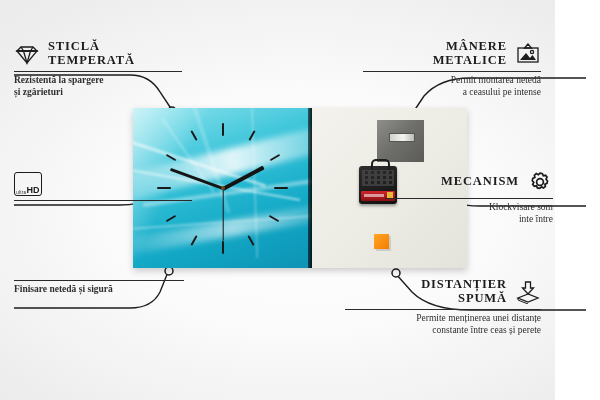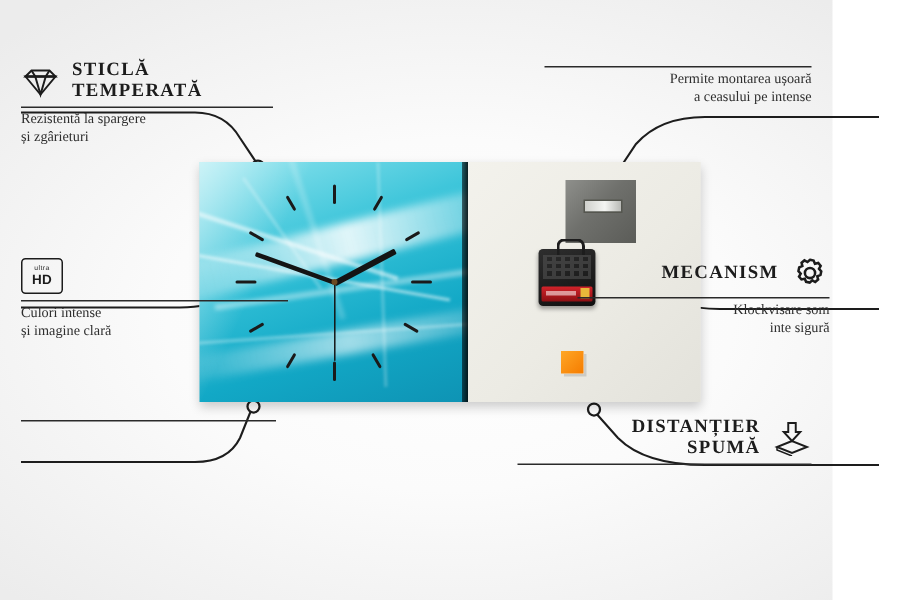--- a/index.html
+++ b/index.html
@@ -103,30 +103,30 @@
     font-size:12.5px;letter-spacing:.9px;color:#1c1c1c;
     line-height:13.5px;text-transform:uppercase;font-weight:700;
   }
   .feature .rule{height:1px;background:#2a2a2a;margin-top:4px;}
   .feature .sub{
     font-size:9.5px;color:#2e2e2e;line-height:11.5px;margin-top:3px;
     font-family:"Liberation Serif",serif;
   }
   .left  .head{justify-content:flex-start;}
   .left  .ttl{text-align:left;}
-  .left  .sub{text-align:left;}
+  .left  .sub{text-align:left;font-weight:bold;}
   .right .head{justify-content:flex-end;}
   .right .ttl{text-align:right;}
   .right .sub{text-align:right;}
 
   .ico{width:26px;height:24px;flex:0 0 26px;display:block;}
   .ico svg{display:block;}
   .hdbox{
     width:26px;height:22px;border:1.3px solid #1c1c1c;border-radius:3px;
-    display:flex;flex-direction:column;align-items:center;justify-content:center;
+    display:flex;flex-direction:row;align-items:flex-end;justify-content:center;
     font-family:"Liberation Sans",sans-serif;line-height:1;
   }
   .hdbox .u{font-size:4.5px;letter-spacing:.3px;color:#1c1c1c;}
   .hdbox .h{font-size:9px;font-weight:700;color:#1c1c1c;letter-spacing:.2px;}
 
   
   #f-glass   {left:14px;  top:40px;  width:168px;}
   #f-print   {left:14px;  top:172px; width:178px;}
   #f-edges   {left:14px;  top:276px; width:170px;}
   #f-hooks   {right:14px; top:40px;  width:178px;}
@@ -238,67 +238,84 @@
   <div class="feature left" id="f-print">
     <div class="head">
       <span class="ico">
         <span class="hdbox">
           <span class="u">ultra</span>
           <span class="h">HD</span>
         </span>
       </span>
     </div>
     <div class="rule"></div>
-    <div class="sub">
-      <span>Culori intense</span><br>
-      <span>și imagine clară</span>
-    </div>
   </div>
 
   <div class="feature left" id="f-edges">
     <div class="rule"></div>
+    <div class="sub">
+      <span>Finisare netedă și sigură</span>
+    </div>
   </div>
 
   <div class="feature right" id="f-hooks">
-    <div class="rule"></div>
-    <div class="sub">
-      <span>Permite montarea ușoară</span><br>
+    <div class="head">
+      <span class="ttl">
+        <span>MÂNERE</span><br>
+        <span>METALICE</span>
+      </span>
+      <span class="ico">
+        <svg viewBox="0 0 26 24" width="26" height="24" fill="none" stroke="#1c1c1c" stroke-width="1.3">
+          <path d="M13 2 L9.5 6 H16.5 Z"></path>
+          <rect x="3" y="6" width="20" height="14"></rect>
+          <path d="M5 18 L11 11 L15 16 L17.5 13 L21 18 Z" fill="#1c1c1c" stroke="none"></path>
+          <circle cx="17" cy="10" r="1.6"></circle>
+        </svg>
+      </span>
+    </div>
+    <div class="rule"></div>
+    <div class="sub">
+      <span>Permit montarea netedă</span><br>
       <span>a ceasului pe intense</span>
     </div>
   </div>
 
   <div class="feature right" id="f-mech">
     <div class="head">
       <span class="ttl">
         <span>MECANISM</span><br>
       </span>
       <span class="ico">
         <svg viewBox="0 0 26 24" width="26" height="24" fill="none" stroke="#1c1c1c" stroke-width="1.7">
           <path d="M13 3.2 l2.4 .5 .9 2.1 2.2 -.5 1.6 1.9 -1.1 2 1.5 1.7 -.5 2.4 -2.1 .9 .5 2.2 -1.9 1.6 -2 -1.1 -1.7 1.5 -2.4 -.5 -.9 -2.1 -2.2 .5 -1.6 -1.9 1.1 -2 -1.5 -1.7 .5 -2.4 2.1 -.9 -.5 -2.2 1.9 -1.6 2 1.1 z"></path>
           <circle cx="13" cy="12" r="3.4"></circle>
         </svg>
       </span>
     </div>
     <div class="rule"></div>
     <div class="sub">
       <span>Klockvisare som</span><br>
-      <span>inte sigură</span>
+      <span>inte între</span>
     </div>
   </div>
 
   <div class="feature right" id="f-spacer">
     <div class="head">
       <span class="ttl">
         <span>DISTANȚIER</span><br>
         <span>SPUMĂ</span>
       </span>
       <span class="ico">
         <svg viewBox="0 0 26 24" width="26" height="24" fill="none" stroke="#1c1c1c" stroke-width="1.3">
           <path d="M10.5 2 h5 v6 h3 L13 14 L7.5 8 h3 z"></path>
           <path d="M13 14 L3 18 L13 22 L23 18 Z"></path>
           <path d="M3 18 v2 L13 24" stroke-width="1"></path>
         </svg>
       </span>
     </div>
     <div class="rule"></div>
+    <div class="sub">
+      <span>Permite menținerea unei distanțe</span><br>
+      <span>constante între ceas și perete</span>
+    </div>
   </div>
 
 </div>
 
 </body></html>

